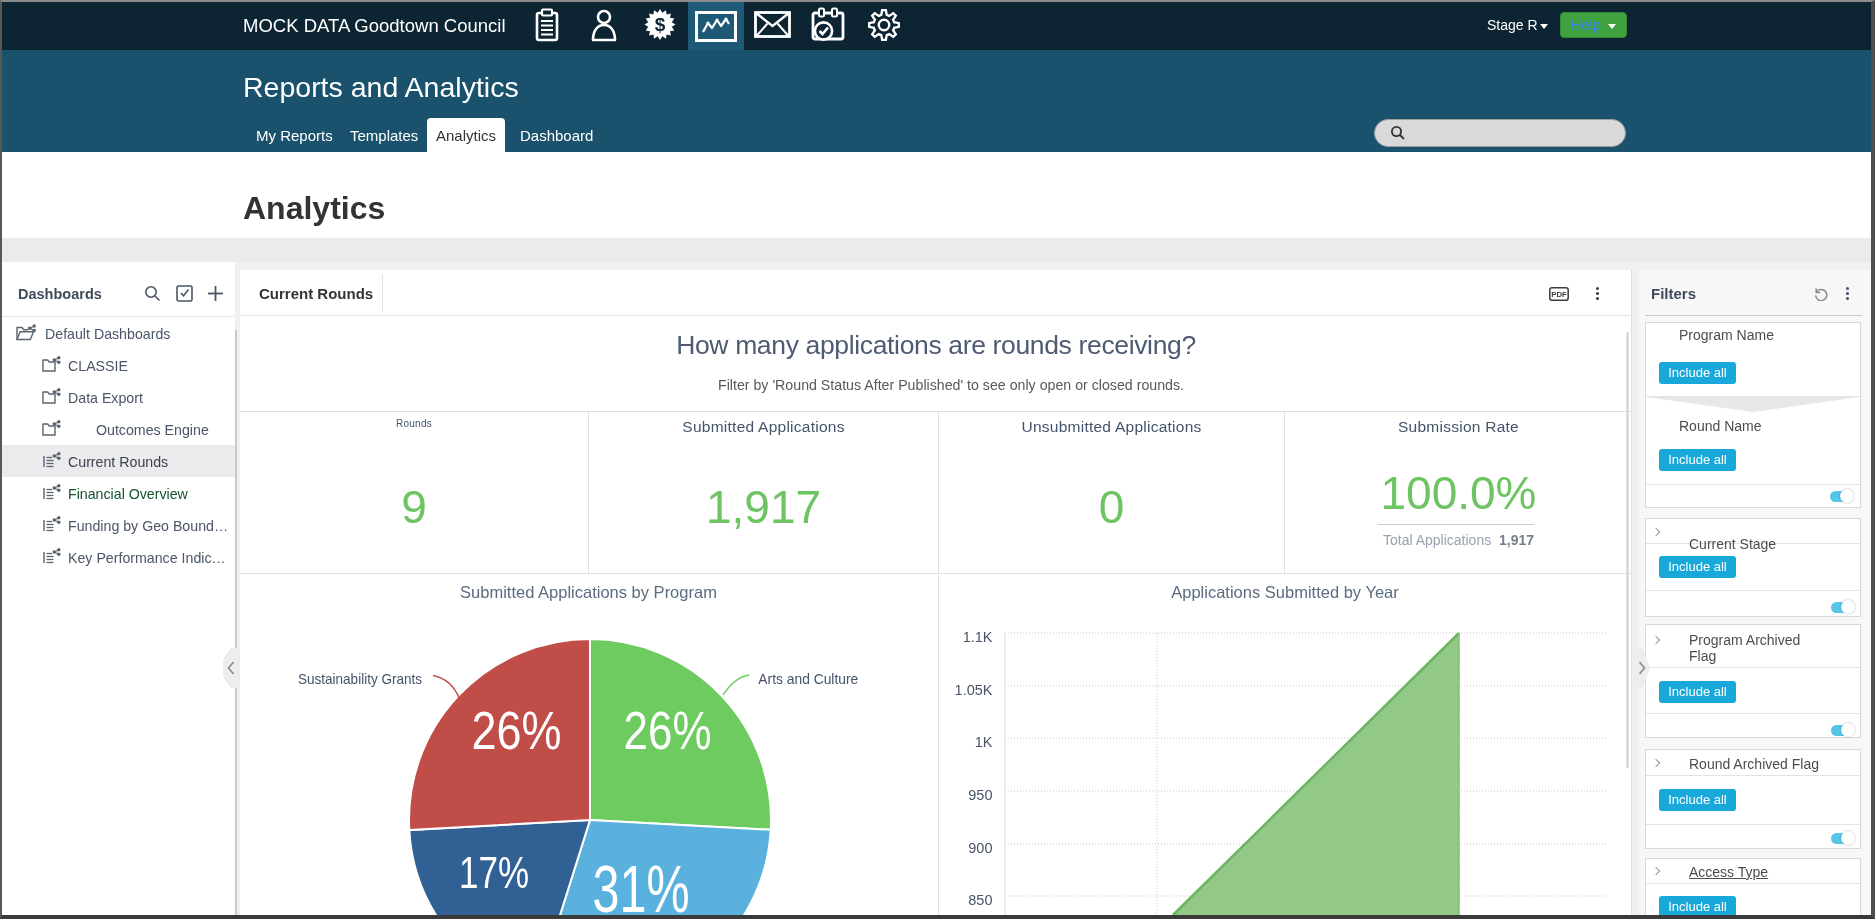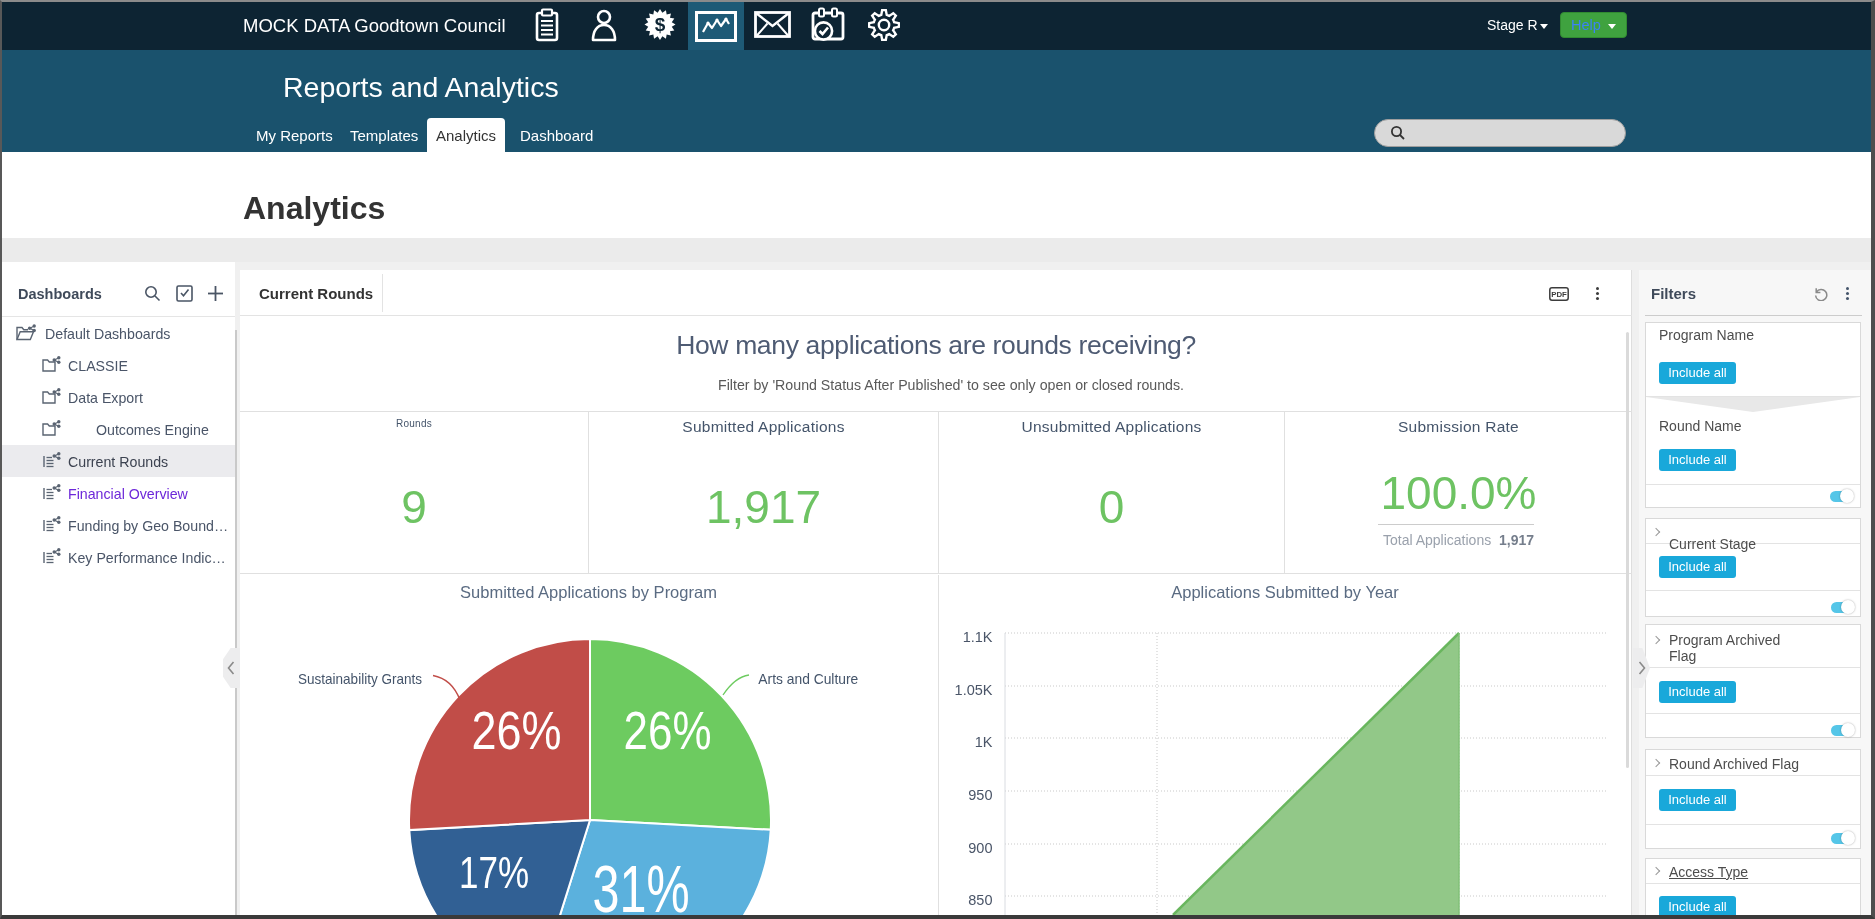--- a/index.html
+++ b/index.html
@@ -61,21 +61,21 @@
   <circle cx="16" cy="16" r="5.2" fill="none" stroke="#fff" stroke-width="2.4"></circle>
 </svg>
 
 <div class="abs" style="left:1487px;top:17px;color:#fff;font-size:14px;">Stage R</div>
 <div class="abs" style="left:1540px;top:24px;width:0;height:0;border-left:4.5px solid transparent;border-right:4.5px solid transparent;border-top:5px solid #fff;"></div>
 <div class="abs" style="left:1560px;top:12px;width:67px;height:26px;background:#3fa23f;border:1px solid #318a31;border-radius:4px;"></div>
 <div class="abs" style="left:1571px;top:17px;color:#3b82f6;font-size:14.5px;">Help</div>
 <div class="abs" style="left:1608px;top:24px;width:0;height:0;border-left:4.5px solid transparent;border-right:4.5px solid transparent;border-top:5px solid #fff;"></div>
 
 <div class="abs" id="band" style="left:2px;top:50px;width:1870px;height:102px;background:#1a526d;"></div>
-<div class="abs" style="left:243px;top:71px;color:#fff;font-size:28.5px;margin-left:40px;">Reports and Analytics</div>
+<div class="abs" style="left:243px;top:71px;color:#fff;font-size:28.5px;">Reports and Analytics</div>
 <div class="abs" style="left:256px;top:127px;color:#fff;font-size:15px;">My Reports</div>
 <div class="abs" style="left:350px;top:127px;color:#fff;font-size:15px;">Templates</div>
 <div class="abs" style="left:427px;top:118px;width:78px;height:34px;background:#fff;border-radius:4px 4px 0 0;"></div>
 <div class="abs" style="left:427px;top:127px;width:78px;text-align:center;color:#333;font-size:15px;">Analytics</div>
 <div class="abs" style="left:520px;top:127px;color:#fff;font-size:15px;">Dashboard</div>
 <div class="abs" style="left:1374px;top:119px;width:252px;height:28px;background:#d9d9d9;border:1px solid #9e9e9e;border-radius:14px;"></div>
 <svg class="abs" style="left:1390px;top:125px" width="16" height="16" viewBox="0 0 16 16">
   <circle cx="6.5" cy="6.5" r="4.6" fill="none" stroke="#333" stroke-width="1.8"></circle>
   <line x1="10" y1="10" x2="14" y2="14" stroke="#333" stroke-width="1.8"></line>
 </svg>
@@ -164,21 +164,21 @@
   <line x1="4.5" y1="5.5" x2="10" y2="5.5" stroke="#5a6472" stroke-width="1.3"></line>
   <line x1="4.5" y1="8.5" x2="11.5" y2="8.5" stroke="#5a6472" stroke-width="1.3"></line>
   <line x1="4.5" y1="11.5" x2="11.5" y2="11.5" stroke="#5a6472" stroke-width="1.3"></line>
   <line x1="4.5" y1="14.5" x2="11.5" y2="14.5" stroke="#5a6472" stroke-width="1.3"></line>
   <line x1="12.4" y1="4" x2="16.4" y2="2" stroke="#5a6472" stroke-width="1.2"></line>
     <line x1="12.4" y1="4" x2="16.4" y2="6.2" stroke="#5a6472" stroke-width="1.2"></line>
   <circle cx="12.2" cy="4" r="1.7" fill="#5a6472"></circle>
     <circle cx="16.8" cy="1.8" r="1.7" fill="#5a6472"></circle>
     <circle cx="16.8" cy="6.3" r="1.7" fill="#5a6472"></circle>
 </svg>
-<div class="abs" style="left:68px;top:486px;font-size:14.2px;color:#6d28d9;white-space:nowrap;max-width:164px;overflow:hidden;">Financial Overview</div>
+<div class="abs" style="left:68px;top:486px;font-size:14.2px;color:#14532d;white-space:nowrap;max-width:164px;overflow:hidden;">Financial Overview</div>
 
 <svg class="abs" style="left:42px;top:516px" width="20" height="17" viewBox="0 0 20 17">
   <line x1="2" y1="4" x2="2" y2="15" stroke="#5a6472" stroke-width="1.4"></line>
   <line x1="4.5" y1="5.5" x2="10" y2="5.5" stroke="#5a6472" stroke-width="1.3"></line>
   <line x1="4.5" y1="8.5" x2="11.5" y2="8.5" stroke="#5a6472" stroke-width="1.3"></line>
   <line x1="4.5" y1="11.5" x2="11.5" y2="11.5" stroke="#5a6472" stroke-width="1.3"></line>
   <line x1="4.5" y1="14.5" x2="11.5" y2="14.5" stroke="#5a6472" stroke-width="1.3"></line>
   <line x1="12.4" y1="4" x2="16.4" y2="2" stroke="#5a6472" stroke-width="1.2"></line>
     <line x1="12.4" y1="4" x2="16.4" y2="6.2" stroke="#5a6472" stroke-width="1.2"></line>
   <circle cx="12.2" cy="4" r="1.7" fill="#5a6472"></circle>
@@ -279,21 +279,21 @@
 <div class="abs" style="left:1651px;top:285px;font-size:15px;font-weight:bold;color:#3f4a5a;">Filters</div>
 <svg class="abs" style="left:1813px;top:286px" width="16" height="15" viewBox="0 0 16 15">
   <path d="M 3.2 2.2 L 3.2 6.4 L 7.4 6.4" fill="none" stroke="#8a8a8a" stroke-width="1.5"></path>
   <path d="M 3.5 6 A 5.6 5.6 0 1 1 2.6 9.5" fill="none" stroke="#8a8a8a" stroke-width="1.5"></path>
 </svg>
 <div class="abs" style="left:1846px;top:287px;width:3px;height:3px;background:#44546a;border-radius:50%;box-shadow:0 5px 0 #44546a, 0 10px 0 #44546a;"></div>
 <div class="abs" style="left:1645px;top:315px;width:217px;height:1px;background:#ccc;"></div>
 
 <style>
   .fcard { position:absolute; left:1645px; width:216px; background:#fff; border:1px solid #d9d9d9; }
-  .flabel { position:absolute; font-size:14px; color:#4d4d4d; }
+  .flabel { position:absolute; font-size:14px; color:#4d4d4d;margin-left:20px; }
   .fchev { position:absolute; width:6px; height:6px; border-top:1.5px solid #999; border-right:1.5px solid #999; transform:rotate(45deg); }
   .fbtn { position:absolute; width:77px; height:22px; background:#19a8da; border-radius:3px; color:#fff; font-size:13px; text-align:center; line-height:22px; }
   .fdiv { position:absolute; left:1646px; width:214px; height:1px; background:#e3e3e3; }
   .ftog { position:absolute; width:24px; height:14px; }
   .ftog .pill { position:absolute; left:0; top:1.5px; width:21px; height:11px; background:#55c6e8; border-radius:6px; }
   .ftog .knob { position:absolute; left:10px; top:0; width:14px; height:14px; background:#fff; border-radius:50%; box-shadow:0 0 2px rgba(0,0,0,0.35); }
 </style>
 <div class="fcard" style="top:322px;height:186px;"></div>
 <div class="flabel" style="left:1659px;top:327px;">Program Name</div>
 <div class="fbtn" style="left:1659px;top:362px;">Include all</div>

